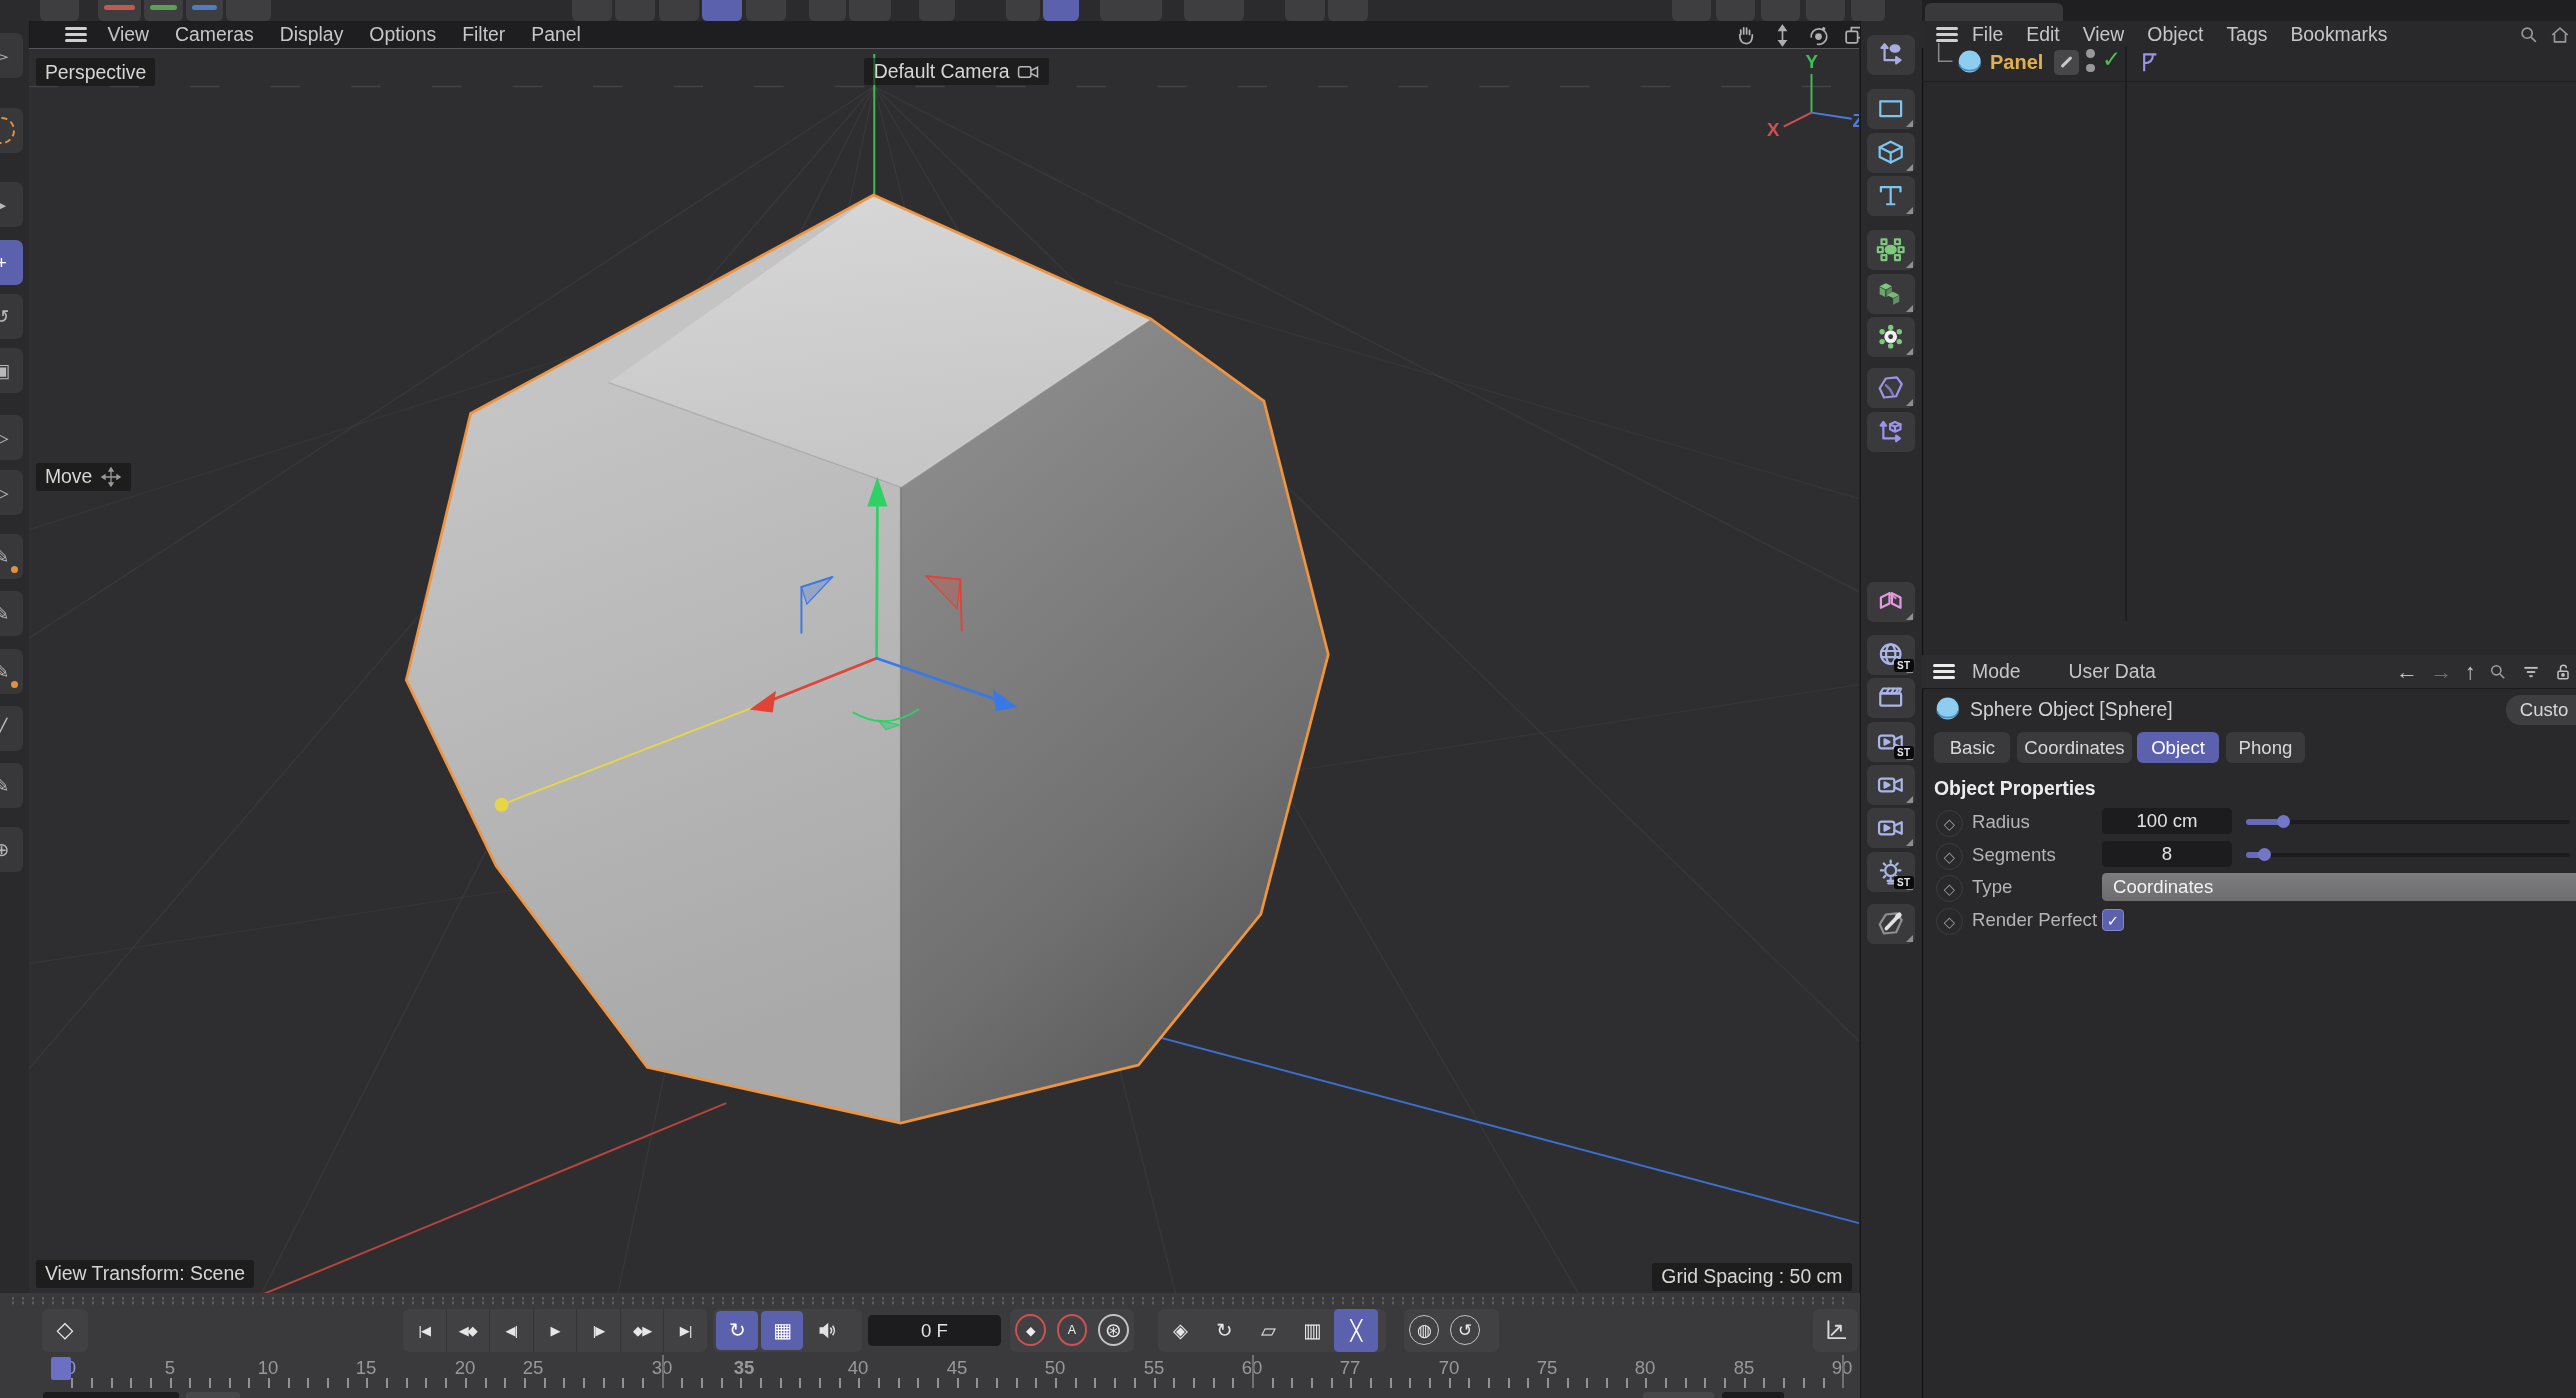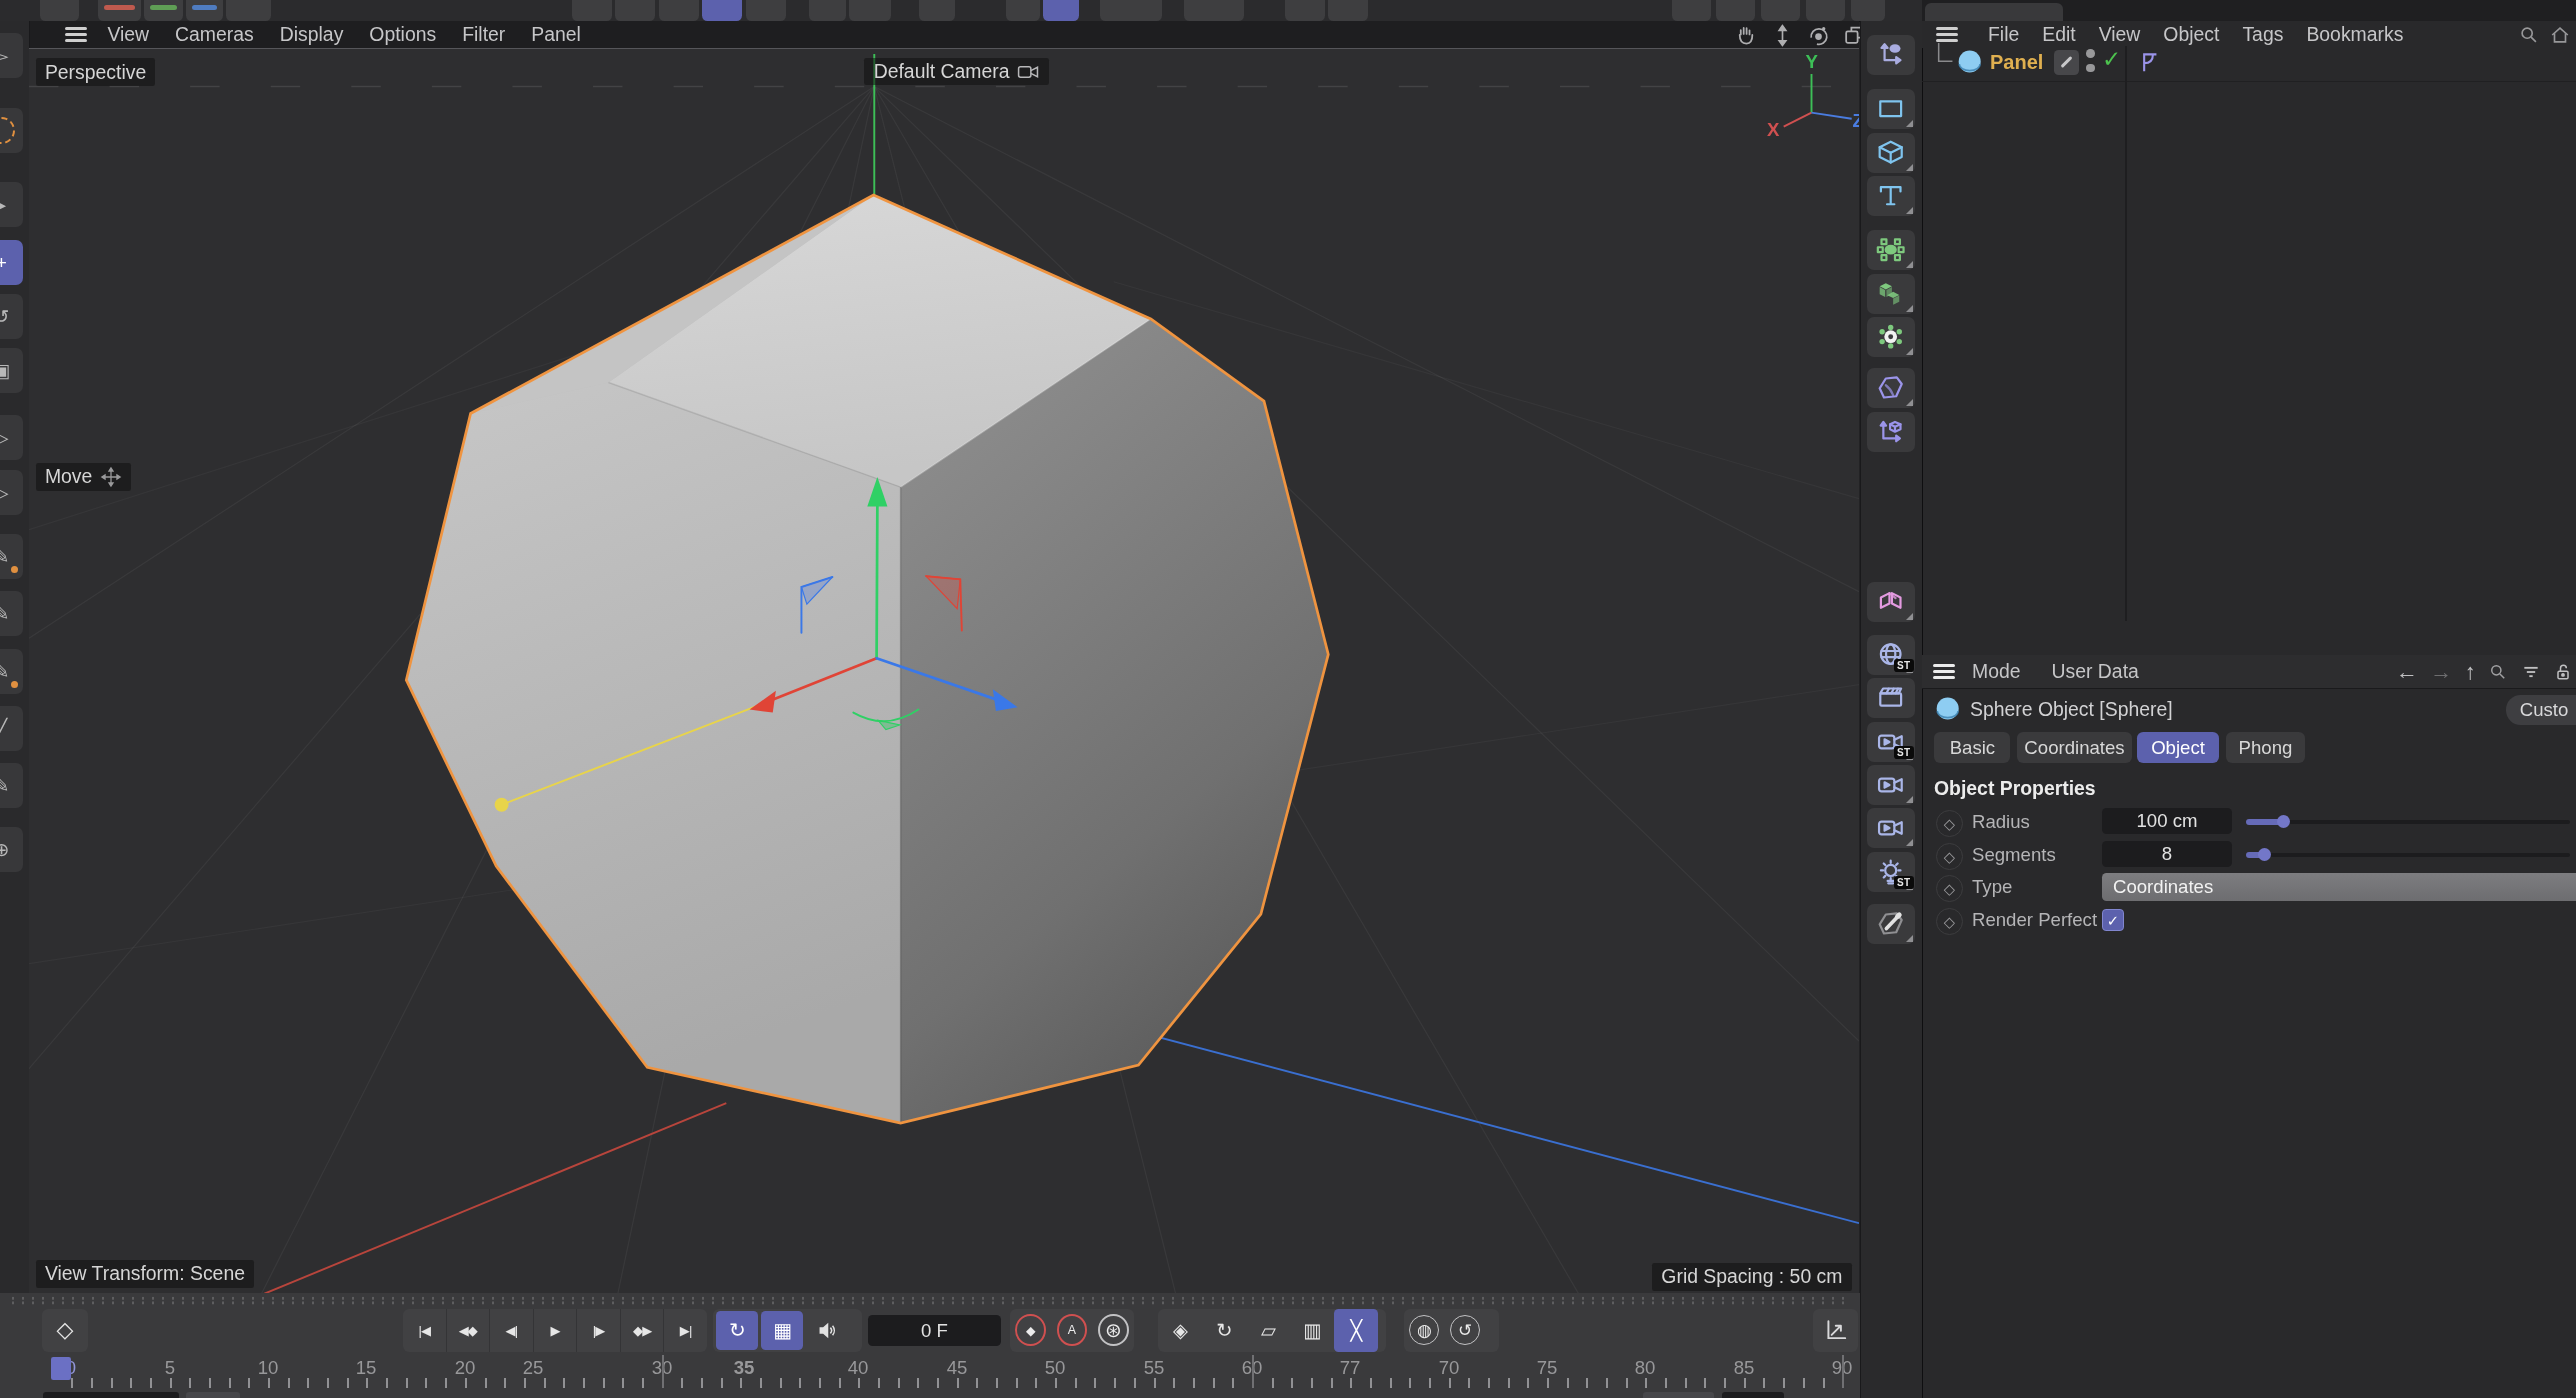--- a/index.html
+++ b/index.html
@@ -439,21 +439,21 @@
   <div id="right-panel" class="abs"></div>
   <div id="rp-topstrip" class="abs"></div>
   <div id="rp-tabnotch" class="abs"></div>
 
   <div id="om-menubar" class="abs">
     <span class="hamburger" style="margin-left:14px">
         <i></i>
         <i></i>
         <i></i>
       </span>
-    <span id="om-menu-items" style="display:flex;gap:23px;margin-left:30px">
+    <span id="om-menu-items" style="display:flex;gap:23px;margin-left:14px">
         <span class="menu-item">File</span>
         <span class="menu-item">Edit</span>
         <span class="menu-item">View</span>
         <span class="menu-item">Object</span>
         <span class="menu-item">Tags</span>
         <span class="menu-item">Bookmarks</span>
       </span>
     <span style="margin-left:auto;margin-right:4.6px;display:flex;gap:9.3px;align-items:center">
       <svg width="22" height="22" viewBox="0 0 24 24" fill="none" stroke="#98989a" stroke-width="1.8">
           <circle cx="10" cy="10" r="5.5"></circle>
@@ -490,21 +490,21 @@
   <div id="om-row-line" class="abs"></div>
   <div class="abs omtag-col"></div>
 
   <div id="attr-modebar" class="abs">
     <span class="hamburger" style="margin-left:11px">
         <i style="background:#ececec"></i>
         <i style="background:#ececec"></i>
         <i style="background:#ececec"></i>
       </span>
     <span class="menu-item" style="margin-left:17px">Mode</span>
-    <span class="menu-item" style="margin-left:31px">User Data</span>
+    <span class="menu-item" style="margin-left:48px">User Data</span>
     <span style="margin-left:auto;margin-right:3.1px;display:flex;gap:12.4px;align-items:center;font-size:22px;color:#c0c0c2">
       <span>←</span>
       <span style="color:#6e6e70">→</span>
       <span>↑</span>
       <svg width="20" height="20" viewBox="0 0 24 24" fill="none" stroke="#a0a0a2" stroke-width="1.8">
           <circle cx="10" cy="10" r="5.5"></circle>
           <line x1="14.3" y1="14.3" x2="19.5" y2="19.5"></line>
         </svg>
       <svg width="20" height="20" viewBox="0 0 24 24" stroke="#c0c0c2" stroke-width="2.2">
           <line x1="4" y1="7" x2="20" y2="7"></line>

